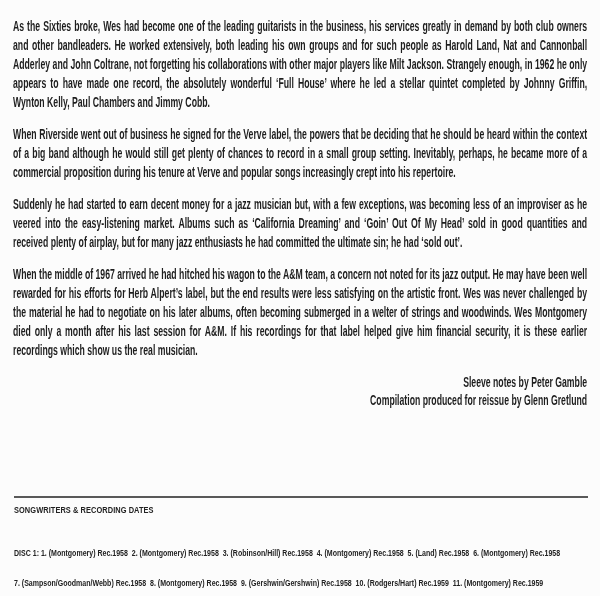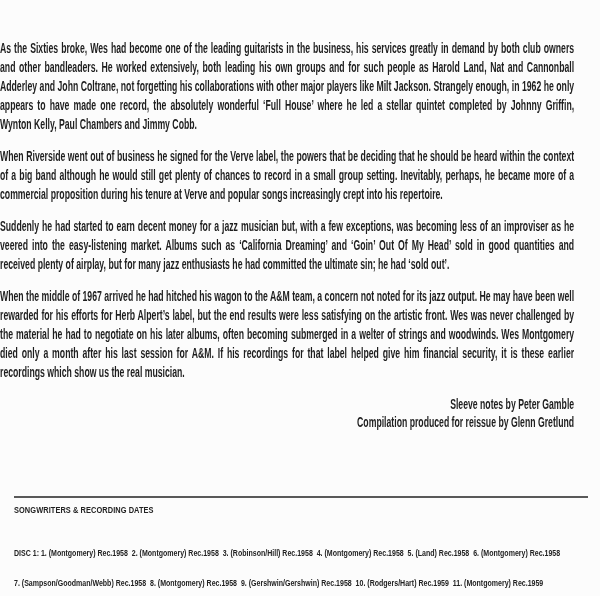--- a/index.html
+++ b/index.html
@@ -9,24 +9,23 @@
     height: 596px;
     background: #fcfcfc;
     overflow: hidden;
     font-family: "Liberation Sans", "DejaVu Sans", sans-serif;
     color: #1e1e1e;
   }
 
   
   .body-copy {
     position: absolute;
-    left: 0;
+    left: 13px;
     top: 17px;
     width: 574px;
-    margin-top: 22px;
   }
   .squeeze {
     width: 926px;
     transform: scaleX(0.62);
     transform-origin: top left;
   }
   .squeeze p {
     margin: 0 0 13px 0;
     font-size: 14px;
     font-weight: 700;

